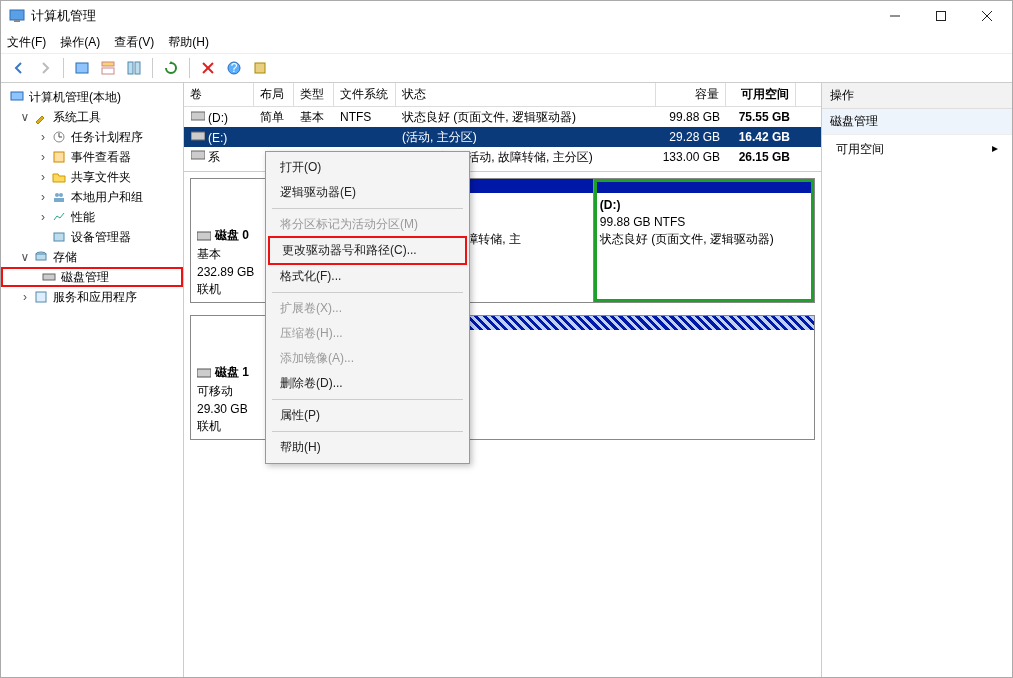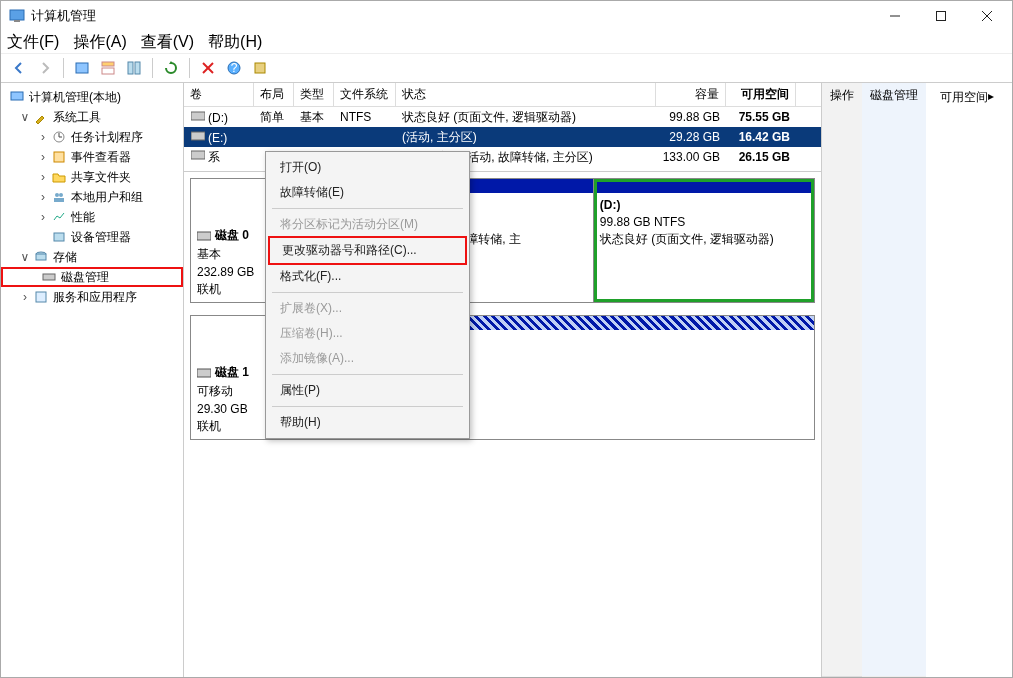--- a/index.html
+++ b/index.html
@@ -3,21 +3,21 @@
 <meta charset="utf-8">
 <style>
 * { box-sizing: border-box; margin: 0; padding: 0; font-family: "Microsoft YaHei", "Segoe UI", sans-serif; font-size: 12px; }
 body { background: #fff; }
 .window { width: 1013px; height: 678px; border: 1px solid #aaa; display: flex; flex-direction: column; position: relative; background:#fff; }
 .titlebar { height: 30px; display: flex; align-items: center; padding: 0 2px 0 8px; background:#fff; }
 .titlebar .app-icon { width:16px; height:16px; margin-right:6px; display:inline-flex; }
 .titlebar .title { flex:1; font-size:13px; }
 .titlebar .ctrl { width:46px; height:30px; display:flex; align-items:center; justify-content:center; color:#222; }
 .menubar { height:22px; display:flex; align-items:center; padding:0 6px; gap:14px; border-top:0; }
-.menubar span { font-size:16px; }
+.menubar span { font-size:12px; }
 .toolbar { height:30px; display:flex; align-items:center; padding:2px 6px; gap:2px; border-bottom:1px solid #ccc; border-top:1px solid #eee;}
 .tbtn { width:24px; height:24px; display:flex; align-items:center; justify-content:center; border:1px solid transparent; }
 .sep { width:1px; height:20px; background:#ccc; margin:0 4px; }
 .body { flex:1; display:flex; min-height:0; }
 .tree { width:183px; border-right:1px solid #ccc; padding:4px 0; overflow:auto; }
 .tree .node { display:flex; align-items:center; height:20px; padding-left:6px; white-space:nowrap;}
 .tree .node .tw { width:12px; text-align:center; color:#555; cursor:default;}
 .tree .node .ic { width:16px; height:16px; margin:0 4px 0 2px; display:inline-flex; align-items:center; justify-content:center;}
 .tree .lvl1 { padding-left:18px; }
 .tree .lvl2 { padding-left:36px; }
@@ -40,21 +40,21 @@
 .diskblock { display:flex; margin-bottom:12px; }
 .diskinfo { width:110px; border:1px solid #888; border-right:none; padding:4px 6px; display:flex; flex-direction:column; gap:2px;}
 .diskinfo .hdr { background:#fff; font-weight:bold; display:flex; align-items:center; gap:4px;margin-top:44px;}
 .partrow { flex:1; display:flex; border:1px solid #888;}
 .part { border-right:1px solid #888; display:flex; flex-direction:column; }
 .part:last-child { border-right:none; }
 .part .bar { height:14px; background:#0018a8; }
 .part .bar.hatch { background: repeating-linear-gradient(45deg,#0018a8,#0018a8 3px,#c0d0f5 3px,#c0d0f5 6px);}
 .part .pdet { padding:4px 6px; line-height:1.4; font-size:11px;}
 .part.green { outline:3px solid #1fa02a; outline-offset:-3px;}
-.actions { width:190px; display:flex; flex-direction:row;}
+.actions { width:190px; display:flex; flex-direction:column;}
 .actions .hdr { background:#f2f2f2; padding:4px 8px; border-bottom:1px solid #ddd; font-size:12px;}
 .actions .grp { padding:4px 8px; border-bottom:1px solid #eee; background:#eef4fc;}
 .actions .item { padding:6px 14px; }
 .ctxmenu { position:absolute; left:264px; top:150px; width:205px; background:#f4f4f4; border:1px solid #999; box-shadow:2px 2px 6px rgba(0,0,0,0.25); padding:3px 2px; z-index:50;}
 .ctxmenu .mi { padding:4px 24px 4px 12px; color:#222; }
 .ctxmenu .mi.dis { color:#9a9a9a; }
 .ctxmenu .hl { border:2px solid #e11; margin:-1px 0;}
 .ctxmenu hr { border:none; border-top:1px solid #ccc; margin:3px 4px;}
 svg { display:block; }
 </style>
@@ -375,27 +375,28 @@
 
     <div class="actions">
       <div class="hdr">操作</div>
       <div class="grp">磁盘管理</div>
       <div class="item"><span>可用空间</span><span style="float:right">▸</span></div>
     </div>
   </div>
 
   <div class="ctxmenu">
     <div class="mi">打开(O)</div>
-    <div class="mi">故障转储(E)</div>
+    <div class="mi">逻辑驱动器(E)</div>
     <hr>
     <div class="mi dis">将分区标记为活动分区(M)</div>
     <div class="mi hl">更改驱动器号和路径(C)...</div>
     <div class="mi">格式化(F)...</div>
     <hr>
     <div class="mi dis">扩展卷(X)...</div>
     <div class="mi dis">压缩卷(H)...</div>
     <div class="mi dis">添加镜像(A)...</div>
+    <div class="mi">删除卷(D)...</div>
     <hr>
     <div class="mi">属性(P)</div>
     <hr>
     <div class="mi">帮助(H)</div>
   </div>
 </div>
 
 </body></html>

